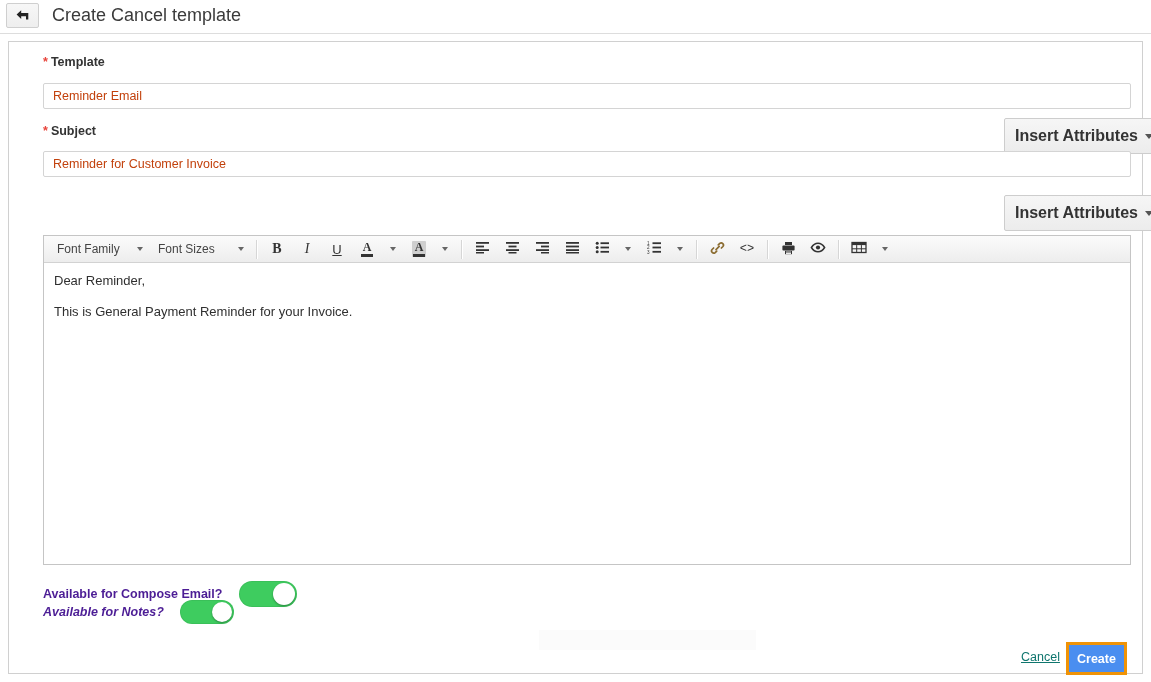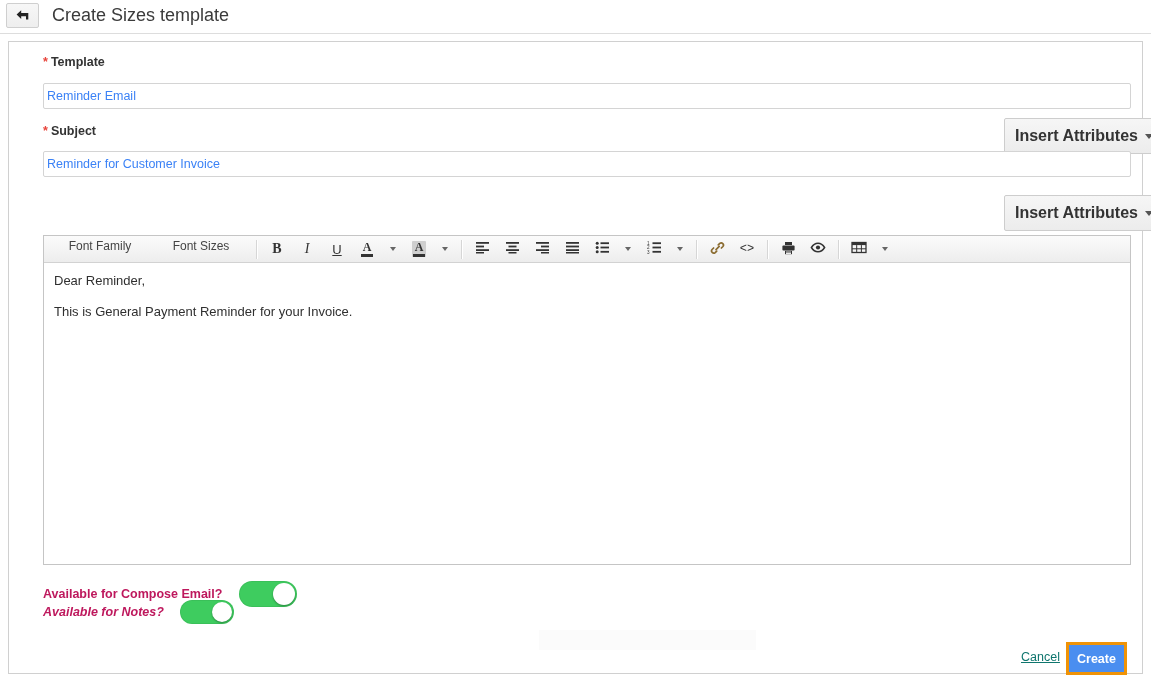--- a/index.html
+++ b/index.html
@@ -38,22 +38,22 @@
   
   .lbl{
     position:absolute;font-size:12.5px;font-weight:bold;color:#333;
     white-space:nowrap;
   }
   .req{color:#e8453c;font-weight:bold;margin-right:3px;font-size:12.5px;}
 
   .field{
     position:absolute;height:26px;box-sizing:border-box;
     border:1px solid #d4d4d4;background:#fff;border-radius:2px;
-    font-family:"Liberation Sans", sans-serif;font-size:12.5px;color:#3b82f6;
-    padding:0 3px;line-height:24px;outline:none;
+    font-family:"Liberation Sans", sans-serif;font-size:12.5px;color:#c2410c;
+    padding:0 9px;line-height:24px;outline:none;
   }
   .field::placeholder{color:#b5b5b5;}
 
   .attr-btn{
     position:absolute;height:28px;box-sizing:border-box;
     background:linear-gradient(to bottom,#f6f6f6,#ececec);
     border:1px solid #cdcdcd;border-radius:2px;
     font-family:"Liberation Sans", sans-serif;
     font-size:16px;font-weight:bold;color:#333;
     padding:17px 10px;cursor:pointer;
@@ -80,21 +80,21 @@
   .tb{
     height:21px;min-width:22px;padding:0 3px;
     display:flex;align-items:center;justify-content:center;
     border:1px solid transparent;border-radius:2px;cursor:pointer;
     font-size:12.5px;color:#333;background:transparent;
   }
   .tb-sel{
     height:21px;padding:0 6px 0 7px;min-width:86px;
     display:flex;align-items:center;justify-content:space-between;
     border:1px solid transparent;border-radius:2px;cursor:pointer;
-    font-size:12px;color:#444;gap:10px;white-space:nowrap;flex-direction:column;
+    font-size:12px;color:#444;gap:10px;white-space:nowrap;
   }
   .tcaret{
     width:0;height:0;border-left:3.5px solid transparent;border-right:3.5px solid transparent;
     border-top:4px solid #666;margin-left:4px;
   }
   .tb b{font-family:"Liberation Serif",serif;font-size:14px;font-weight:bold;}
   .tb i{font-family:"Liberation Serif",serif;font-size:14px;font-style:italic;}
   .tb u{font-family:"Liberation Sans",sans-serif;font-size:13px;}
   .colorA{display:flex;flex-direction:column;align-items:center;line-height:1;}
   .colorA span.g{font-size:12px;font-weight:bold;font-family:"Liberation Serif",serif;}
@@ -104,21 +104,21 @@
     position:absolute;left:0;top:27px;right:0;bottom:0;
     padding:9px 10px;background:#fff;overflow:hidden;
   }
   .editor-body p{
     margin:0 0 13px 0;font-size:13px;color:#2f2f2f;
     font-family:"Liberation Sans", sans-serif;line-height:1.35;
   }
 
   
   .toggle-row{position:absolute;display:flex;align-items:center;}
-  .toggle-label{font-size:12.5px;font-weight:bold;color:#be185d;white-space:nowrap;}
+  .toggle-label{font-size:12.5px;font-weight:bold;color:#4c1d95;white-space:nowrap;}
   .switch{
     position:relative;border-radius:999px;background:#3ecc5f;
     box-shadow:inset 0 0 0 1px rgba(0,0,0,.06);cursor:pointer;
   }
   .knob{
     position:absolute;top:2px;border-radius:50%;background:#fff;
     box-shadow:0 1px 2px rgba(0,0,0,.35);
   }
 
   
@@ -148,21 +148,21 @@
 <div id="app">
 
   <div class="header">
     <div class="back-btn">
       <span>
         <svg width="15" height="13" viewBox="0 0 15 13" aria-hidden="true">
           <path d="M6.2 1.2 L1.6 5.6 L6.2 10.0 L6.2 7.3 L11.0 7.3 L11.0 10.6 L13.3 10.6 L13.3 4.0 L6.2 4.0 Z" fill="#222"></path>
         </svg>
       </span>
     </div>
-    <div class="page-title">Create Sizes template</div>
+    <div class="page-title">Create Cancel template</div>
   </div>
 
   <div class="card">
 
     <div class="lbl" style="left:34px;top:13px;">
       <span class="req">*</span><span>Template</span>
     </div>
     <input class="field" style="left: 34px; top: 41px; width: 1088px;" value="Reminder Email">
 
     <div class="lbl" style="left:34px;top:82px;">

